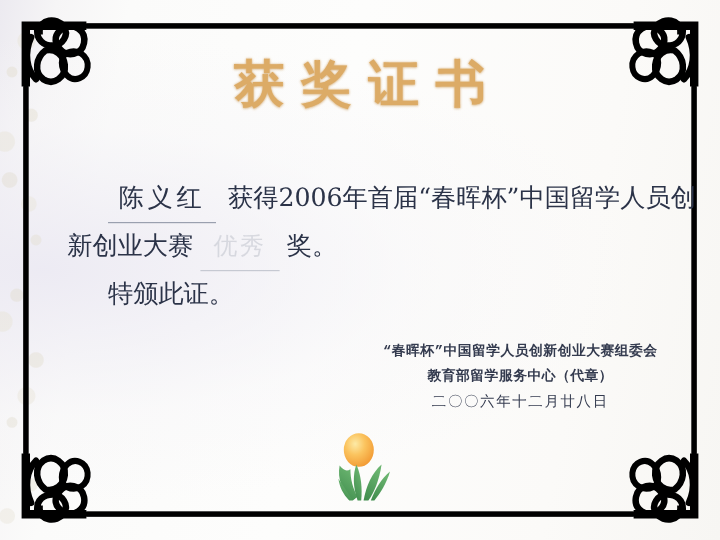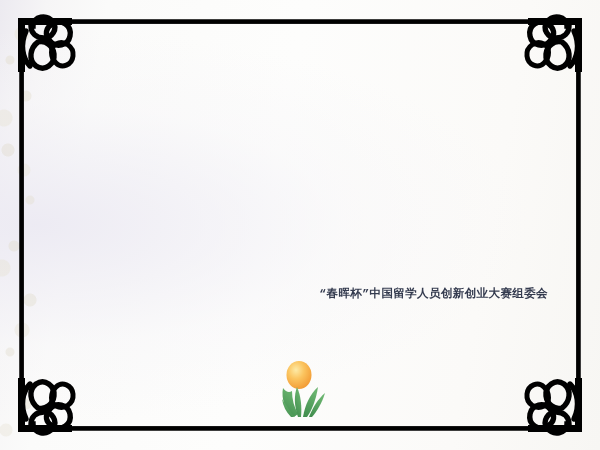--- a/index.html
+++ b/index.html
@@ -127,24 +127,41 @@
       <use href="#knot-corner"></use>
     </g>
     <g color="url(#goldA)" transform="translate(0,450) scale(1,-1)">
       <use href="#knot-corner"></use>
     </g>
     <g color="url(#goldB)" transform="translate(600,450) scale(-1,-1)">
       <use href="#knot-corner"></use>
     </g>
   </svg>
 
+  <div class="title">获奖证书</div>
 
+  <div class="body-text">
+
+    <div class="line">
+      <span class="indent"></span><span class="blank-name">陈义红</span><span>获得2006年首届“春晖杯”中国留学人员创</span>
+    </div>
+
+    <div class="line">
+      <span>新创业大赛</span><span class="blank-faded">优秀</span><span>奖。</span>
+    </div>
+
+    <div class="line">
+      <span class="indent"></span><span>特颁此证。</span>
+    </div>
+  </div>
 
   <div class="sign-block">
     <div class="sign-line">“春晖杯”中国留学人员创新创业大赛组委会</div>
+    <div class="sign-line">教育部留学服务中心（代章）</div>
+    <div class="sign-line date">二〇〇六年十二月廿八日</div>
   </div>
 
   <svg class="logo" viewBox="0 0 58 60">
     <defs>
       <radialGradient id="sunGrad" cx="38%" cy="32%" r="72%">
         <stop offset="0%" stop-color="#fdeaa6"></stop>
         <stop offset="45%" stop-color="#fbc45f"></stop>
         <stop offset="100%" stop-color="#f29a33"></stop>
       </radialGradient>
       <linearGradient id="leafGrad" x1="0" y1="1" x2="0.4" y2="0">

